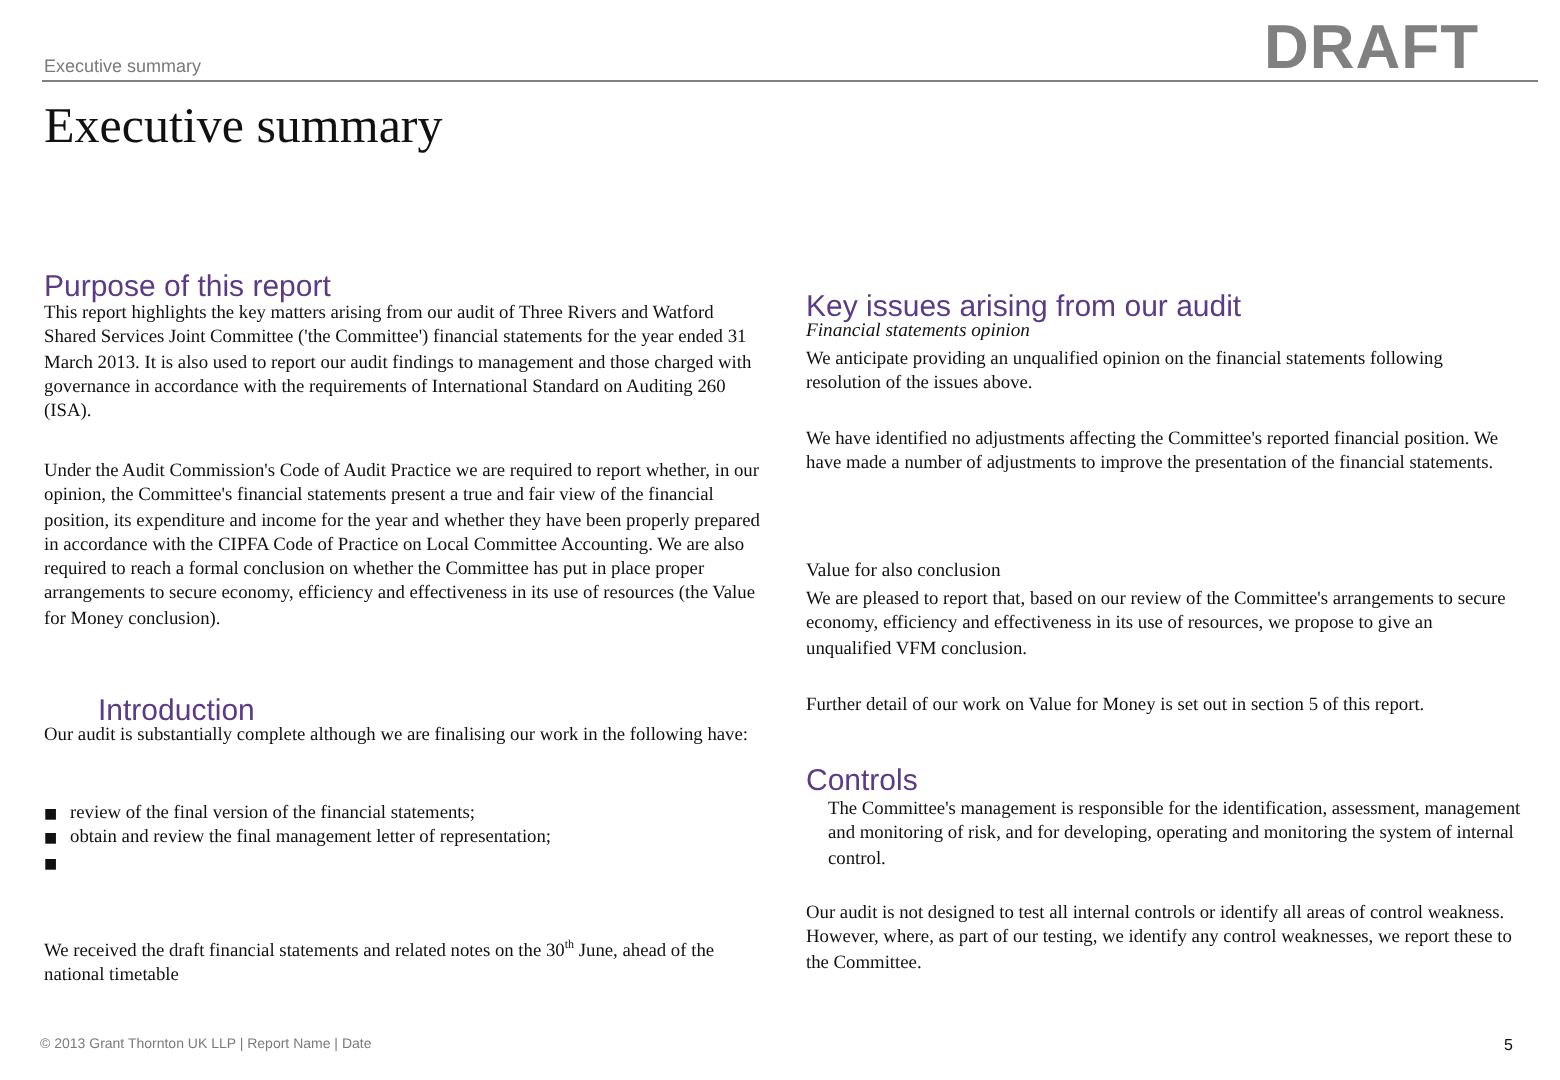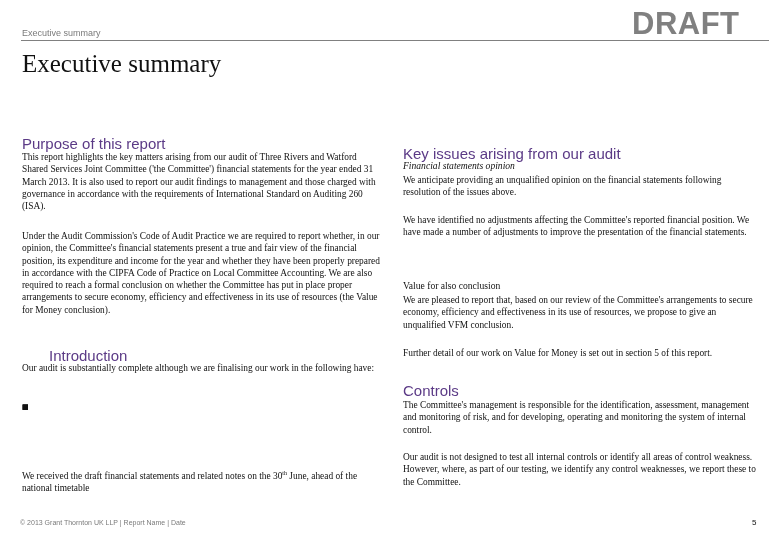--- a/index.html
+++ b/index.html
@@ -127,37 +127,37 @@
 
 <div>
   <div class="heading" style="left:22px; top:137px;">Purpose of this report</div>
   <div class="para" style="left:22px; top:151px;">This report highlights the key matters arising from our audit of Three Rivers and Watford Shared Services Joint Committee ('the Committee') financial statements for the year ended 31 March 2013. It is also used to report our audit findings to management and those charged with governance in accordance with the requirements of International Standard on Auditing 260 (ISA).</div>
   <div class="para" style="left:22px; top:230px;">Under the Audit Commission's Code of Audit Practice we are required to report whether, in our opinion, the Committee's financial statements present a true and fair view of the financial position, its expenditure and income for the year and whether they have been properly prepared in accordance with the CIPFA Code of Practice on Local Committee Accounting. We are also required to reach a formal conclusion on whether the Committee has put in place proper arrangements to secure economy, efficiency and effectiveness in its use of resources (the Value for Money conclusion).</div>
 
   <div class="heading" style="left:22px; top:349px;margin-left:27px;">Introduction</div>
   <div class="para" style="left:22px; top:362px;">Our audit is substantially complete although we are finalising our work in the following have:</div>
 
   <ul class="bullets" style="left:22px; top:401px;">
-    <li><span class="bullet-mark">■</span></li>
-    <li><span class="bullet-mark">■</span></li>
+    <li><span class="bullet-mark">■</span><span>review of the final version of the financial statements;</span></li>
+    <li><span class="bullet-mark">■</span><span>obtain and review the final management letter of representation;</span></li>
     <li><span class="bullet-mark">■</span></li>
   </ul>
 
   <div class="para" style="left:22px; top:470px;"><span>We received the draft financial statements and related notes on the 30</span><sup>th</sup><span> June, ahead of the national timetable</span></div>
 </div>
 
 <div>
   <div class="heading" style="left:403px; top:147px;">Key issues arising from our audit</div>
   <div class="subhead" style="left:403px; top:160px;font-style:italic;">Financial statements opinion</div>
   <div class="para" style="left:403px; top:174px;">We anticipate providing an unqualified opinion on the financial statements following resolution of the issues above.</div>
   <div class="para" style="left:403px; top:214px;">We have identified no adjustments affecting the Committee's reported financial position. We have made a number of adjustments to improve the presentation of the financial statements.</div>
 
   <div class="subhead" style="left:403px; top:280px;">Value for also conclusion</div>
   <div class="para" style="left:403px; top:294px;">We are pleased to report that, based on our review of the Committee's arrangements to secure economy, efficiency and effectiveness in its use of resources, we propose to give an unqualified VFM conclusion.</div>
   <div class="para" style="left:403px; top:347px;">Further detail of our work on Value for Money is set out in section 5 of this report.</div>
 
   <div class="heading" style="left:403px; top:384px;">Controls</div>
-  <div class="para" style="left:403px; top:399px;">The Committee's management is responsible for the identification, assessment, management and monitoring of risk, and for developing, operating and monitoring the system of internal control.</div>
+  <div class="para" style="left:414px; top:399px;">The Committee's management is responsible for the identification, assessment, management and monitoring of risk, and for developing, operating and monitoring the system of internal control.</div>
   <div class="para" style="left:403px; top:451px;">Our audit is not designed to test all internal controls or identify all areas of control weakness.  However, where, as part of our testing, we identify any control weaknesses, we  report these to the Committee.</div>
 </div>
 
 <div class="footer">© 2013 Grant Thornton UK LLP  |  Report Name  |  Date</div>
 <div class="page-number">5</div>
 
 </body></html>

